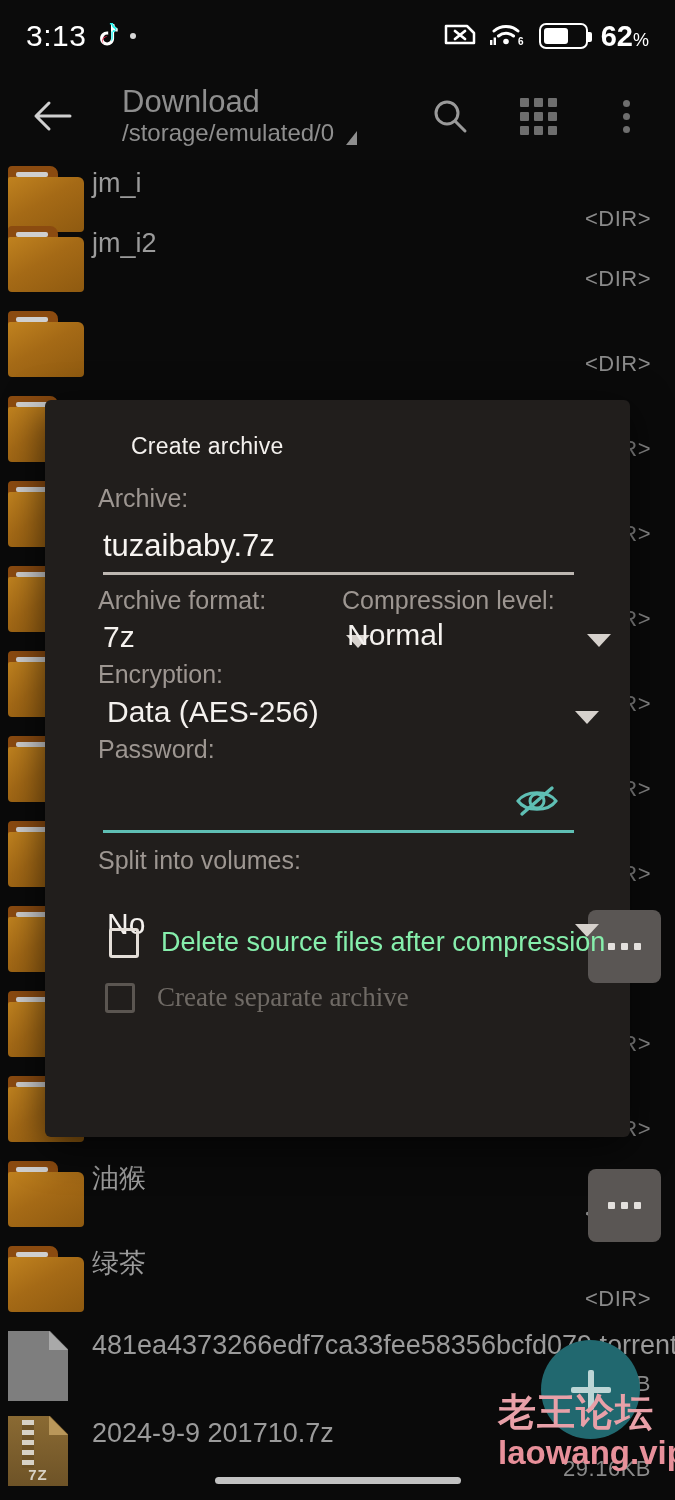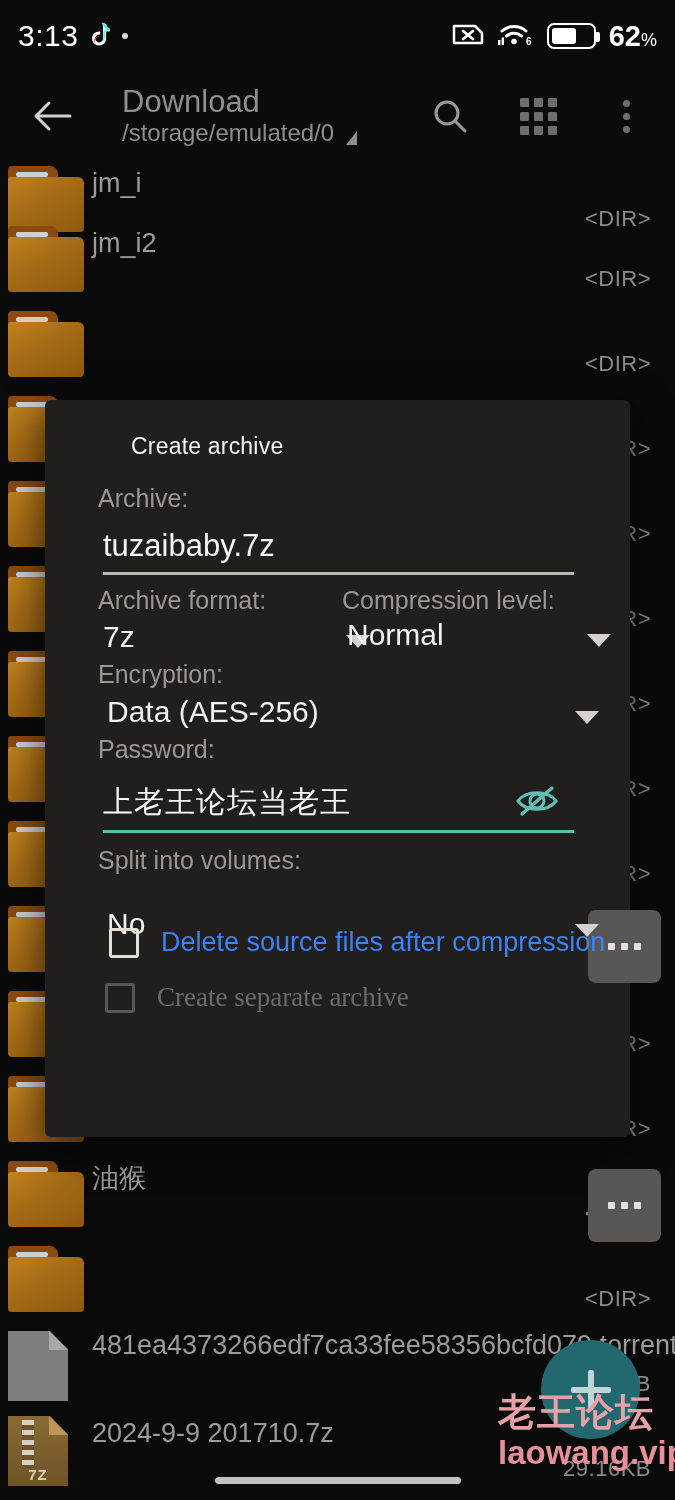--- a/index.html
+++ b/index.html
@@ -7,21 +7,21 @@
   body {
     width:675px; height:1500px; position:relative; overflow:hidden;
     font-family:"Liberation Sans","DejaVu Sans",sans-serif;
     background:#0a0a0a; color:#e8e8e8;
   }
 
   
   #statusbar{
     position:absolute;left:0;top:0;width:675px;height:72px;
     background:#0b0b0b;display:flex;align-items:center;
-    padding:0 18px;
+    padding:0 26px;
   }
   #statusbar .left{display:flex;align-items:center;gap:10px;}
   #statusbar .right{display:flex;align-items:center;gap:13px;margin-left:auto;}
   .clock{font-size:30px;font-weight:500;color:#fff;letter-spacing:.5px;}
   .tiktok-ic{width:24px;height:26px;position:relative;display:inline-block;}
   .tiktok-ic svg{display:block;}
   .dot-ic{width:6px;height:6px;border-radius:50%;background:#d8d8d8;display:inline-block;}
   .sim-ic,.wifi-ic{display:block;}
   .batt{width:49px;height:26px;border:2.5px solid #fff;border-radius:7px;position:relative;
         display:flex;align-items:center;padding:3px;}
@@ -124,21 +124,21 @@
   .fld-split-lbl{position:absolute;left:53px;top:446px;}
   .sel-split{position:absolute;left:62px;top:507px;width:480px;height:45px;}
   .sel-split .val{position:absolute;left:0;top:0;}
   .caret.c-split{left:468px;top:17px;}
 
   .chk-row{position:absolute;display:flex;align-items:center;gap:22px;}
   .chk-row.r1{left:64px;top:527px;}
   .chk-row.r2{left:60px;top:582px;font-family:Liberation Serif, serif;}
   .chk{width:30px;height:30px;border:3px solid #e4ded8;border-radius:3px;flex:0 0 auto;}
   .chk.dim{border-color:#5b5651;}
-  .chk-lbl{font-size:27px;color:#3b82f6;}
+  .chk-lbl{font-size:27px;color:#86efac;}
   .chk-lbl.dim{color:#6f6a65;}
 
   .dlg-actions{position:absolute;left:0;top:658px;width:585px;display:flex;
       justify-content:flex-end;align-items:center;gap:38px;padding-right:42px;}
   .act{font-size:27px;color:#62c4b8;font-weight:600;letter-spacing:1.2px;padding:8px 6px;}
 
   
   #fab{position:absolute;left:541px;top:1340px;width:99px;height:99px;border-radius:50%;
       background:#21686f;display:flex;align-items:center;justify-content:center;}
   #fab .plus{position:relative;width:40px;height:40px;}
@@ -370,20 +370,21 @@
       <div class="meta">&lt;DIR&gt;</div>
     </div>
     <div class="row" style="top: 1080px;">
       <div class="ic">
         <div class="folder">
           <div class="tab"></div>
           <div class="body"></div>
           <div class="tabline"></div>
         </div>
       </div>
+      <div class="nm">绿茶</div>
       <div class="meta">&lt;DIR&gt;</div>
     </div>
     <div class="row" style="top: 1165px;">
       <div class="ic">
         <div class="filedoc">
           <div class="pg"></div>
           <div class="fold"></div>
         </div>
       </div>
       <div class="nm two">481ea4373266edf7ca33fee58356bcfd079.torrent.torrent</div>
@@ -430,21 +431,20 @@
   </div>
 
   <div class="lbl fld-enc-lbl">Encryption:</div>
   <div class="sel-enc">
     <span class="val">Data (AES-256)</span>
     <span class="caret c-enc"></span>
   </div>
 
   <div class="lbl fld-pwd-lbl">Password:</div>
   <div class="inp-pwd">
-    <span class="pv">上老王论坛当老王</span>
     <span class="eye-ic">
       <svg width="46" height="40" viewBox="0 0 46 40">
         <path d="M4 20 C12 9, 34 9, 42 20 C34 31, 12 31, 4 20 Z" fill="none" stroke="#5fbfb4" stroke-width="3"></path>
         <circle cx="23" cy="20" r="7" fill="none" stroke="#5fbfb4" stroke-width="3"></circle>
         <path d="M8 33 L38 7" stroke="#5fbfb4" stroke-width="3.4" stroke-linecap="round"></path>
       </svg>
     </span>
   </div>
   <div class="btn-dots b2">
     <i></i>

